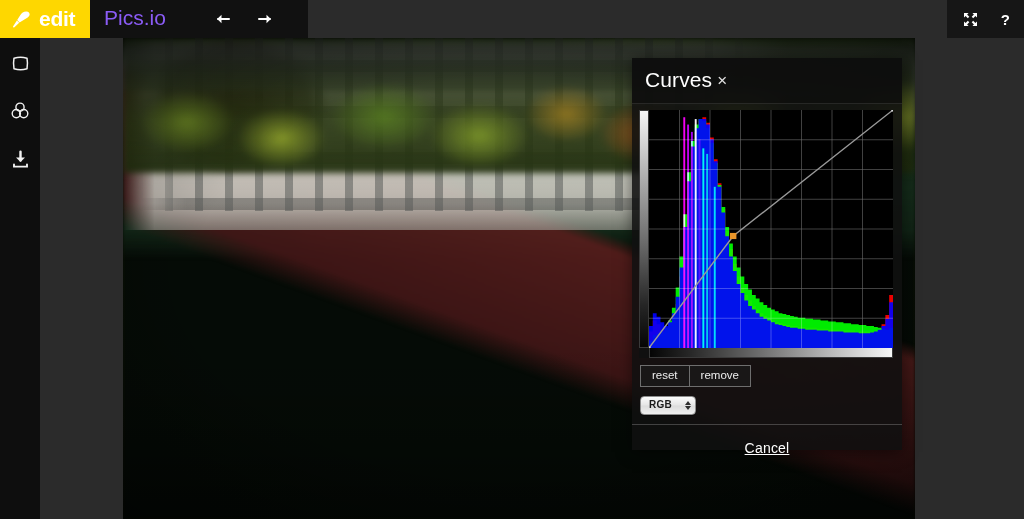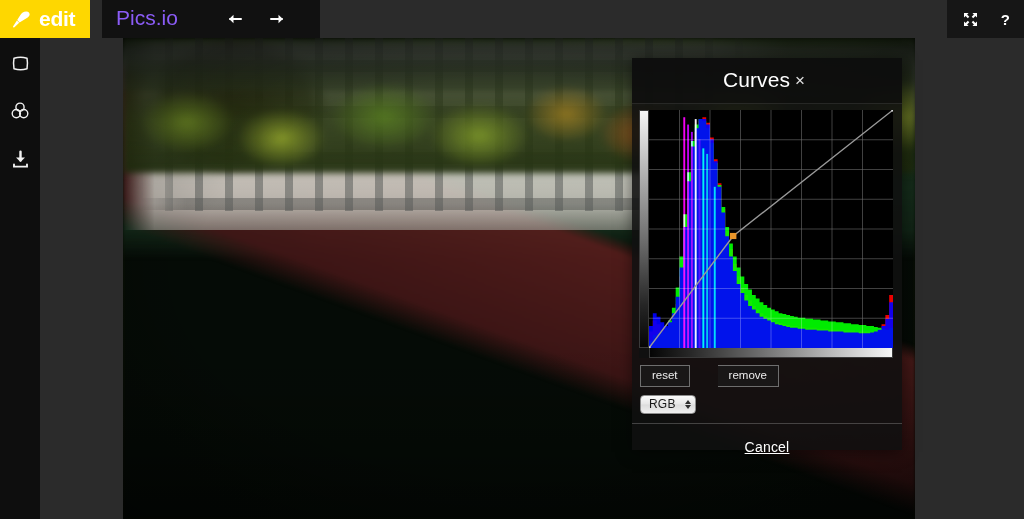--- a/index.html
+++ b/index.html
@@ -20,21 +20,20 @@
     overflow: hidden;
   }
 
   
   .topbar {
     position: absolute; top: 0; left: 0;
     width: 1024px; height: 38px;
     display: flex; align-items: stretch;
     z-index: 40;
     pointer-events: none;
-    gap: 12px;
   }
   .topbar > * { pointer-events: auto; }
 
   .brand-edit {
     width: 90px; height: 38px;
     background: #fed700;
     display: flex; align-items: center; gap: 7px;
     padding-left: 11px;
     cursor: pointer;
   }
@@ -265,21 +264,21 @@
     width: 270px; height: 392px;
     background: rgba(16,16,16,0.88);
     z-index: 60;
     color: #ffffff;
     display: flex; flex-direction: column;
     box-shadow: 0 2px 14px rgba(0,0,0,.5);
   }
 
   .cp-header {
     height: 46px;
-    display: flex; align-items: center; justify-content: center;
+    display: flex; align-items: center; justify-content: flex-start;
     padding: 0 14px 0 13px;
     background: rgba(12,12,12,0.52);
     border-bottom: 1px solid rgba(255,255,255,.10);
     flex: 0 0 auto;
   }
   .cp-title {
     font-size: 21px;
     font-weight: 400;
     letter-spacing: 0.1px;
     color: #ffffff;
@@ -330,21 +329,21 @@
     background: #000000;
     overflow: hidden;
   }
   .graph svg { position: absolute; inset: 0; width: 100%; height: 100%; display: block; }
 
   
   .cp-controls {
     padding: 7px 8px 0 8px;
     flex: 0 0 auto;
   }
-  .btn-group { display: flex; gap: 28px; }
+  .btn-group { display: flex; }
   .mini-btn {
     background: rgba(30,30,30,0.55);
     border: 1px solid #6e6e6e;
     color: #ededed;
     font-size: 11.5px;
     font-family: "Liberation Sans", sans-serif;
     padding: 3px 11px 4px 11px;
     cursor: pointer;
     line-height: 1.15;
   }
@@ -359,22 +358,22 @@
     height: 19px;
     padding: 0 4px 0 8px;
     cursor: pointer;
     min-width: 56px;
     justify-content: space-between;
     gap: 7px;
     box-shadow: 0 1px 0 rgba(0,0,0,.35);
   }
   .fake-select-label {
     color: #1a1a1a;
-    font-size: 12px;
-    font-weight: 400;
+    font-size: 10px;
+    font-weight: 700;
     line-height: 1;
     letter-spacing: .2px;
   }
   .stepper { display: flex; flex-direction: column; gap: 1px; }
   .stepper span {
     display: block;
     width: 0; height: 0;
     border-left: 3.5px solid transparent;
     border-right: 3.5px solid transparent;
   }

